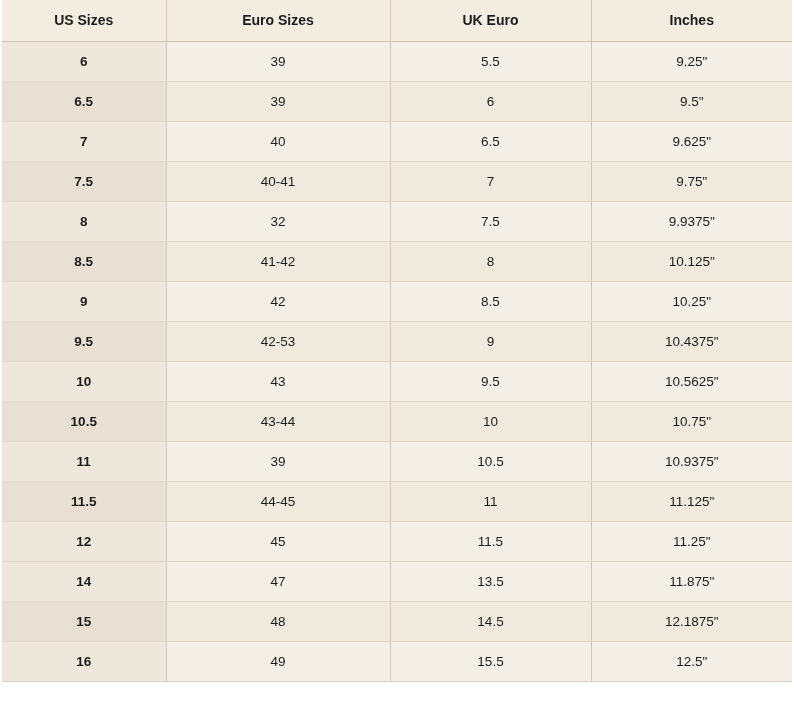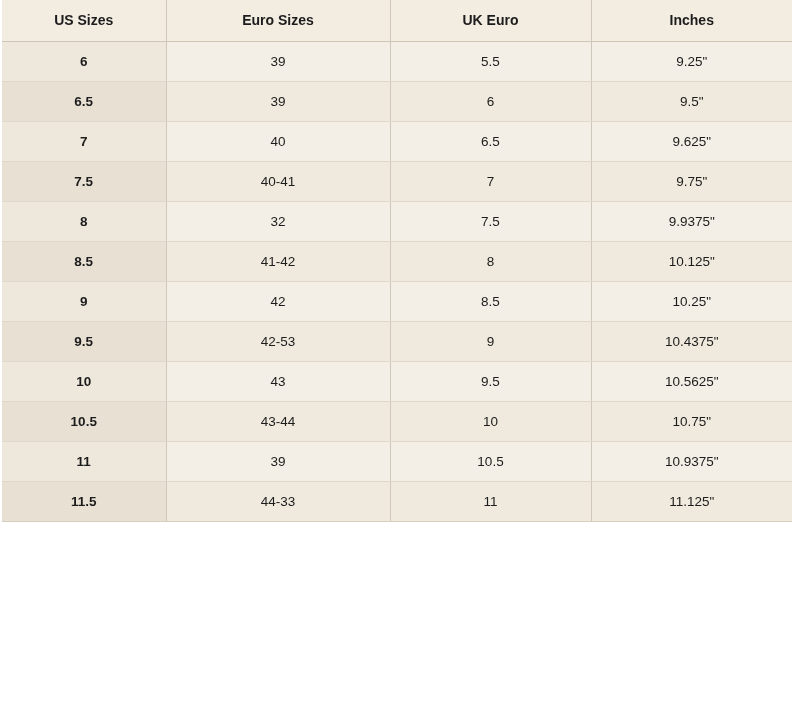--- a/index.html
+++ b/index.html
@@ -147,19 +147,43 @@
           <td class="data-cell">10.75"</td>
         </tr>
         <tr class="odd">
           <td class="first-col">11</td>
           <td class="data-cell">39</td>
           <td class="data-cell">10.5</td>
           <td class="data-cell">10.9375"</td>
         </tr>
         <tr class="even">
           <td class="first-col">11.5</td>
-          <td class="data-cell">44-33</td>
+          <td class="data-cell">44-45</td>
           <td class="data-cell">11</td>
           <td class="data-cell">11.125"</td>
+        </tr>
+        <tr class="odd">
+          <td class="first-col">12</td>
+          <td class="data-cell">45</td>
+          <td class="data-cell">11.5</td>
+          <td class="data-cell">11.25"</td>
+        </tr>
+        <tr class="odd">
+          <td class="first-col">14</td>
+          <td class="data-cell">47</td>
+          <td class="data-cell">13.5</td>
+          <td class="data-cell">11.875"</td>
+        </tr>
+        <tr class="even">
+          <td class="first-col">15</td>
+          <td class="data-cell">48</td>
+          <td class="data-cell">14.5</td>
+          <td class="data-cell">12.1875"</td>
+        </tr>
+        <tr class="odd">
+          <td class="first-col">16</td>
+          <td class="data-cell">49</td>
+          <td class="data-cell">15.5</td>
+          <td class="data-cell">12.5"</td>
         </tr>
       </tbody>
   </table>
 </div>
 
 </body></html>

